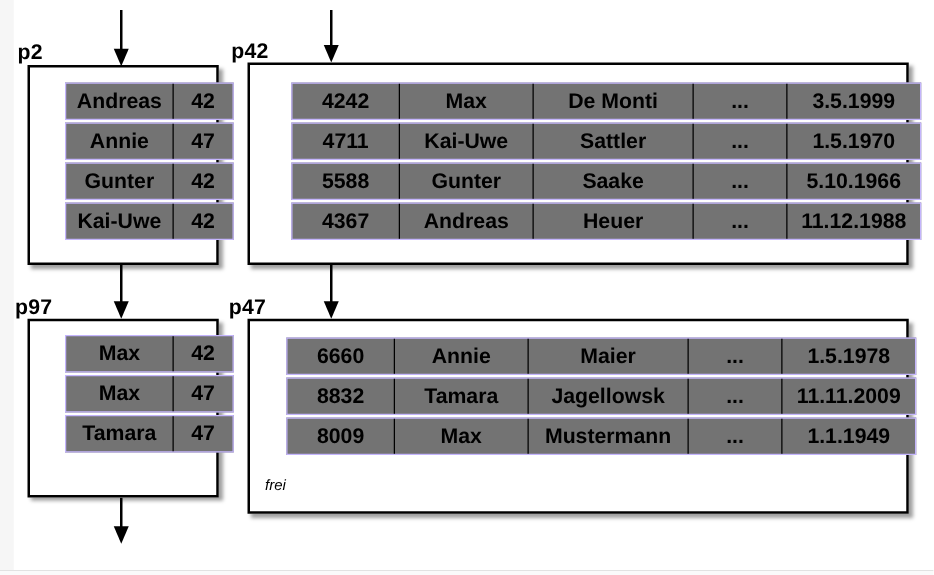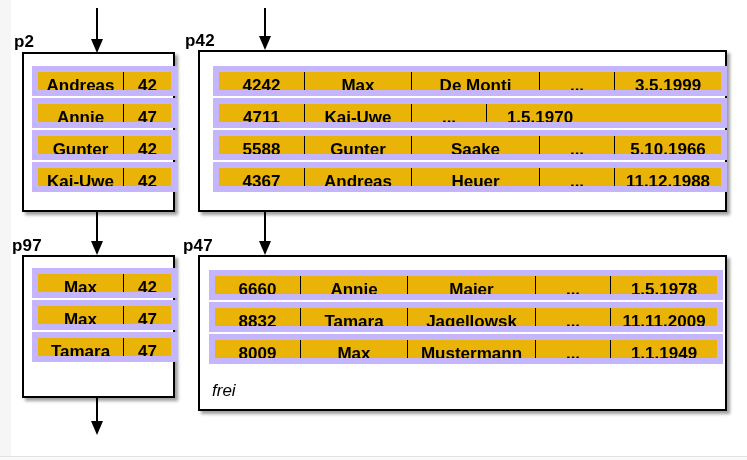--- a/index.html
+++ b/index.html
@@ -14,36 +14,36 @@
   .page-label {
     position:absolute; font-size:17px; font-weight:600; letter-spacing:0.2px;
   }
   .page-box {
     position:absolute; box-sizing:border-box; background:#ffffff;
     border:2px solid #000; box-shadow:3px 3px 3px rgba(0,0,0,0.38);
   }
   .inner-table { position:absolute; }
   .t-row {
     display:flex; box-sizing:border-box; height:30px;
-    border:6px solid #c4b5fd; margin-bottom:2px; background:#eab308;
+    border:1px solid #c4b5fd; margin-bottom:2px; background:#737373;margin-left:20px;
   }
   .t-cell {
     box-sizing:border-box; height:100%; line-height:27px; text-align:center;
     font-size:17px; font-weight:600; overflow:hidden; white-space:nowrap;
   }
   .t-cell-divider { border-left:1px solid #000; }
 
   .arrow { position:absolute; }
   .arrow-line { position:absolute; width:2px; background:#000; }
   .arrow-head {
     position:absolute; width:0; height:0;
     border-left:6px solid transparent; border-right:6px solid transparent;
     border-top:14px solid #000;
   }
-  .free-label { position:absolute; font-size:17px; font-style:italic; font-weight:500; }
+  .free-label { position:absolute; font-size:12px; font-style:italic; font-weight:500; }
 </style>
 </head>
 <body>
 
 <div class="stage">
 
   <div class="left-strip"></div>
 
   <div class="arrow">
     <div class="arrow-line" style="left:96px;top:8px;height:32px"></div>
@@ -101,20 +101,21 @@
         <div class="t-row">
           <div class="t-cell" style="width: 85px;">4242</div>
           <div class="t-cell t-cell-divider" style="width: 107px;">Max</div>
           <div class="t-cell t-cell-divider" style="width: 128px;">De Monti</div>
           <div class="t-cell t-cell-divider" style="width: 75px;">...</div>
           <div class="t-cell t-cell-divider" style="width: 107px;">3.5.1999</div>
         </div>
         <div class="t-row">
           <div class="t-cell" style="width: 85px;">4711</div>
           <div class="t-cell t-cell-divider" style="width: 107px;">Kai-Uwe</div>
+          <div class="t-cell t-cell-divider" style="width: 128px;">Sattler</div>
           <div class="t-cell t-cell-divider" style="width: 75px;">...</div>
           <div class="t-cell t-cell-divider" style="width: 107px;">1.5.1970</div>
         </div>
         <div class="t-row">
           <div class="t-cell" style="width: 85px;">5588</div>
           <div class="t-cell t-cell-divider" style="width: 107px;">Gunter</div>
           <div class="t-cell t-cell-divider" style="width: 128px;">Saake</div>
           <div class="t-cell t-cell-divider" style="width: 75px;">...</div>
           <div class="t-cell t-cell-divider" style="width: 107px;">5.10.1966</div>
         </div>

